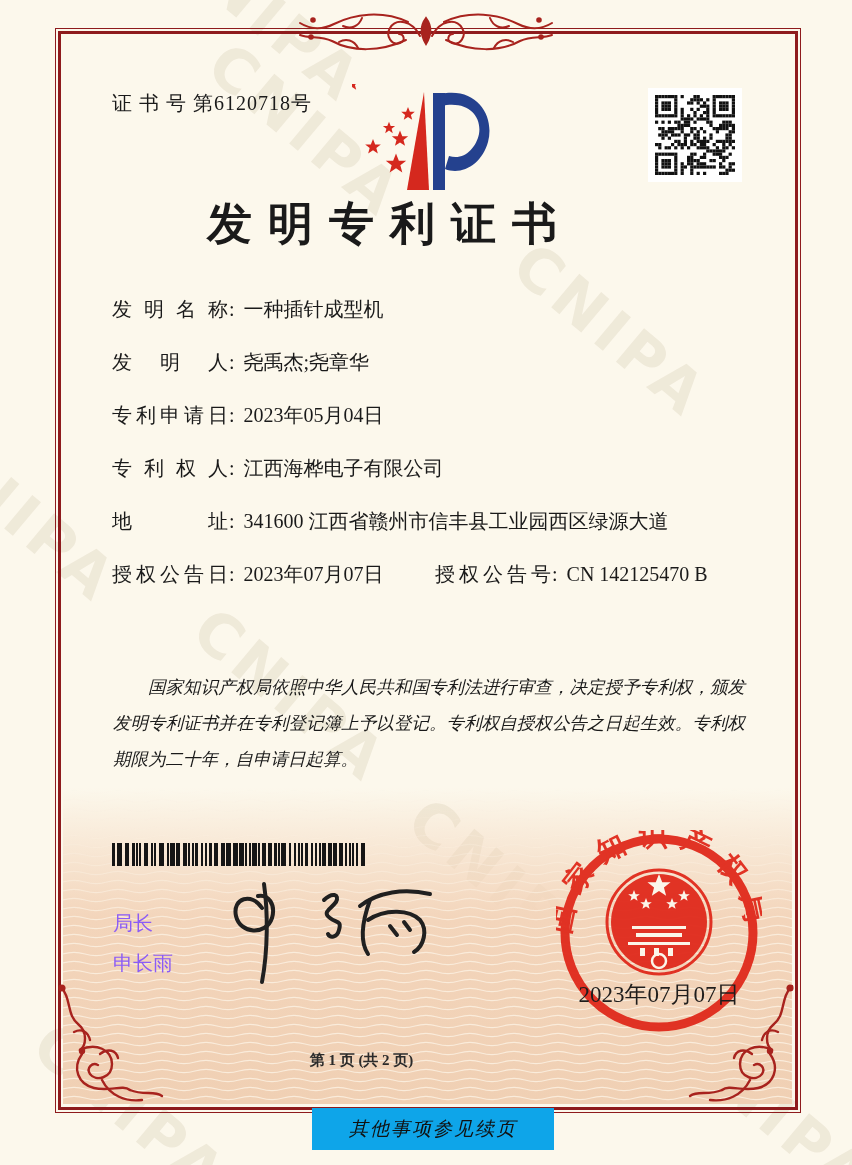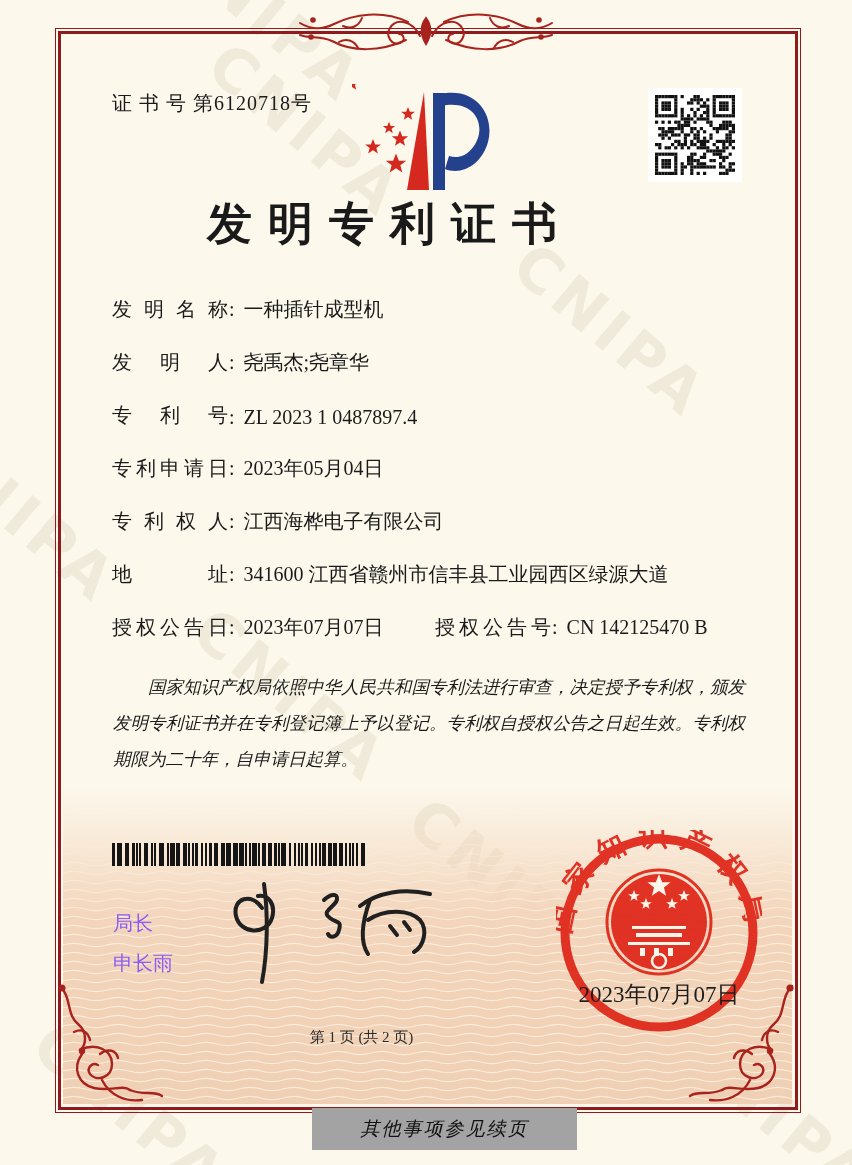--- a/index.html
+++ b/index.html
@@ -58,23 +58,23 @@
   
   .barcode{left:112px; top:843px; z-index:5;}
   
   .signer{left:113px; top:903px; z-index:5;
     font-family:"Liberation Sans","DejaVu Sans",sans-serif;
     font-size:20px; line-height:40px; color:#8b5cf6;}
   .signature{left:218px; top:878px; z-index:6;}
   
   .seal{left:556px; top:830px; z-index:7; opacity:0.95;}
   
-  .page-info{left:0; top:1028px; width:723px; text-align:center; font-size:15px; color:#2b2b2b; z-index:5;}
+  .page-info{left:0; top:1051px; width:723px; text-align:center; font-size:15px; color:#2b2b2b; z-index:5;font-weight:bold;}
   .cont-box{
-    left:312px; top:1108px; width:265px; height:42px; background:#a3a3a3; z-index:8;
+    left:312px; top:1108px; width:242px; height:42px; background:#0ea5e9; z-index:8;
     display:flex; align-items:center; justify-content:center;
     font-size:19px; font-style:italic; letter-spacing:2px; color:#111;
   }
 </style>
 </head>
 <body>
 
 <div class="page">
 
   <div class="wm" style="left:150px;top:-20px">CNIPA</div>
@@ -505,23 +505,20 @@
   <div class="abs title">发明专利证书</div>
 
   <div class="abs fields">
     <div class="frow">
       <span class="flabel">发明名称</span><span class="fcolon">:</span><span>一种插针成型机</span>
     </div>
     <div class="frow">
       <span class="flabel">发明人</span><span class="fcolon">:</span><span>尧禹杰;尧章华</span>
     </div>
     <div class="frow">
-      <span class="flabel">专利号</span><span class="fcolon">:</span><span>ZL 2023 1 0487897.4</span>
-    </div>
-    <div class="frow">
       <span class="flabel">专利申请日</span><span class="fcolon">:</span><span>2023年05月04日</span>
     </div>
     <div class="frow">
       <span class="flabel">专利权人</span><span class="fcolon">:</span><span>江西海桦电子有限公司</span>
     </div>
     <div class="frow">
       <span class="flabel">地址</span><span class="fcolon">:</span><span>341600 江西省赣州市信丰县工业园西区绿源大道</span>
     </div>
     <div class="frow">
       <span class="pair1">

